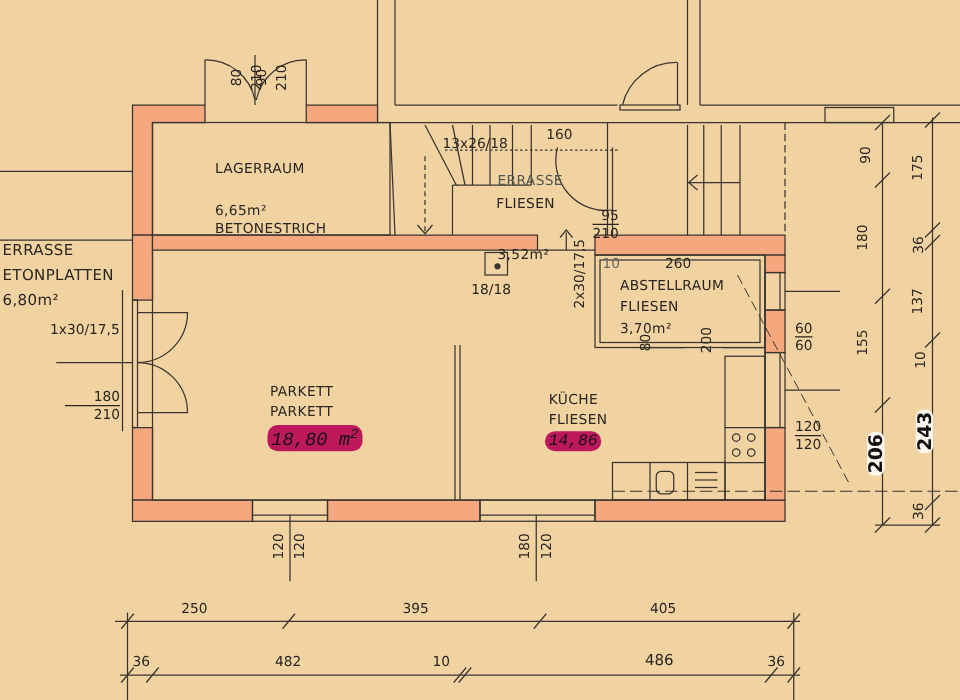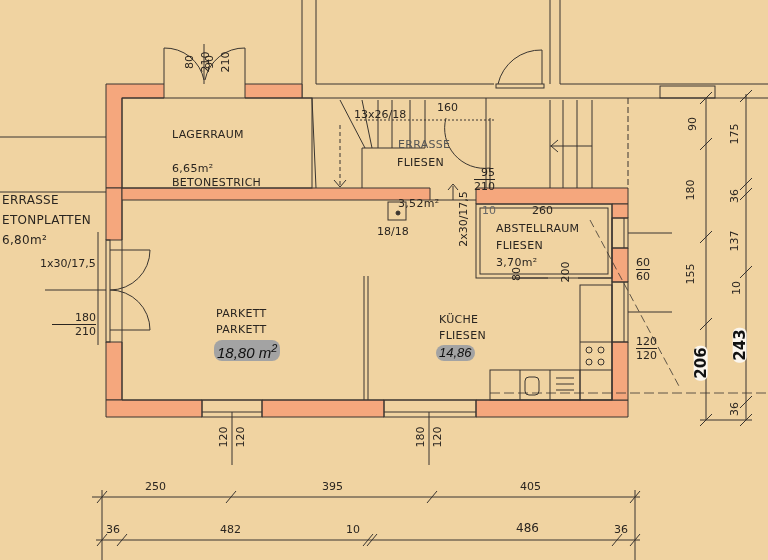--- a/index.html
+++ b/index.html
@@ -7,22 +7,22 @@
       width: 768px; height: 560px; overflow: hidden;
       background: #f0d3a1;
       font-family: "DejaVu Sans", sans-serif;
       position: relative;
     }
     #plan { position: absolute; left: 0; top: 0; width: 768px; height: 560px; }
     .lbl { position: absolute; font-size: 11px; color: #2a2520; line-height: 14px; white-space: nowrap; letter-spacing: 0.3px; }
     .dim { position: absolute; font-size: 11px; color: #2a2520; line-height: 12px; white-space: nowrap; }
     .vert { transform: rotate(-90deg); transform-origin: center center; }
     .hand {
-      position: absolute; font-family: Liberation Sans, sans-serif; font-style: italic;
-      font-size: 15px; color: #111; background: #a3a3a3; border-radius: 8px; padding: 0 3px; line-height: 16px;
+      position: absolute; font-family: Liberation Mono, monospace; font-style: italic;
+      font-size: 15px; color: #111; background: #be185d; border-radius: 8px; padding: 0 3px; line-height: 16px;
     }
     .handv { position: absolute; font-size: 15px; font-weight: bold; color: #111; background: #fbf6ee; border-radius: 6px; line-height: 14px; padding: 0 2px; }
     .frac { position: absolute; font-size: 11px; color: #2a2520; text-align: right; line-height: 13px; margin-top: 36px; }
     .frac .bar { display: block; border-top: 1px solid #2a2520; }
   </style>
 </head>
 <body>
 
 <svg id="plan" viewBox="0 0 768 560" xmlns="http://www.w3.org/2000/svg">
   <g stroke="#3a3530" stroke-width="1" fill="none">

